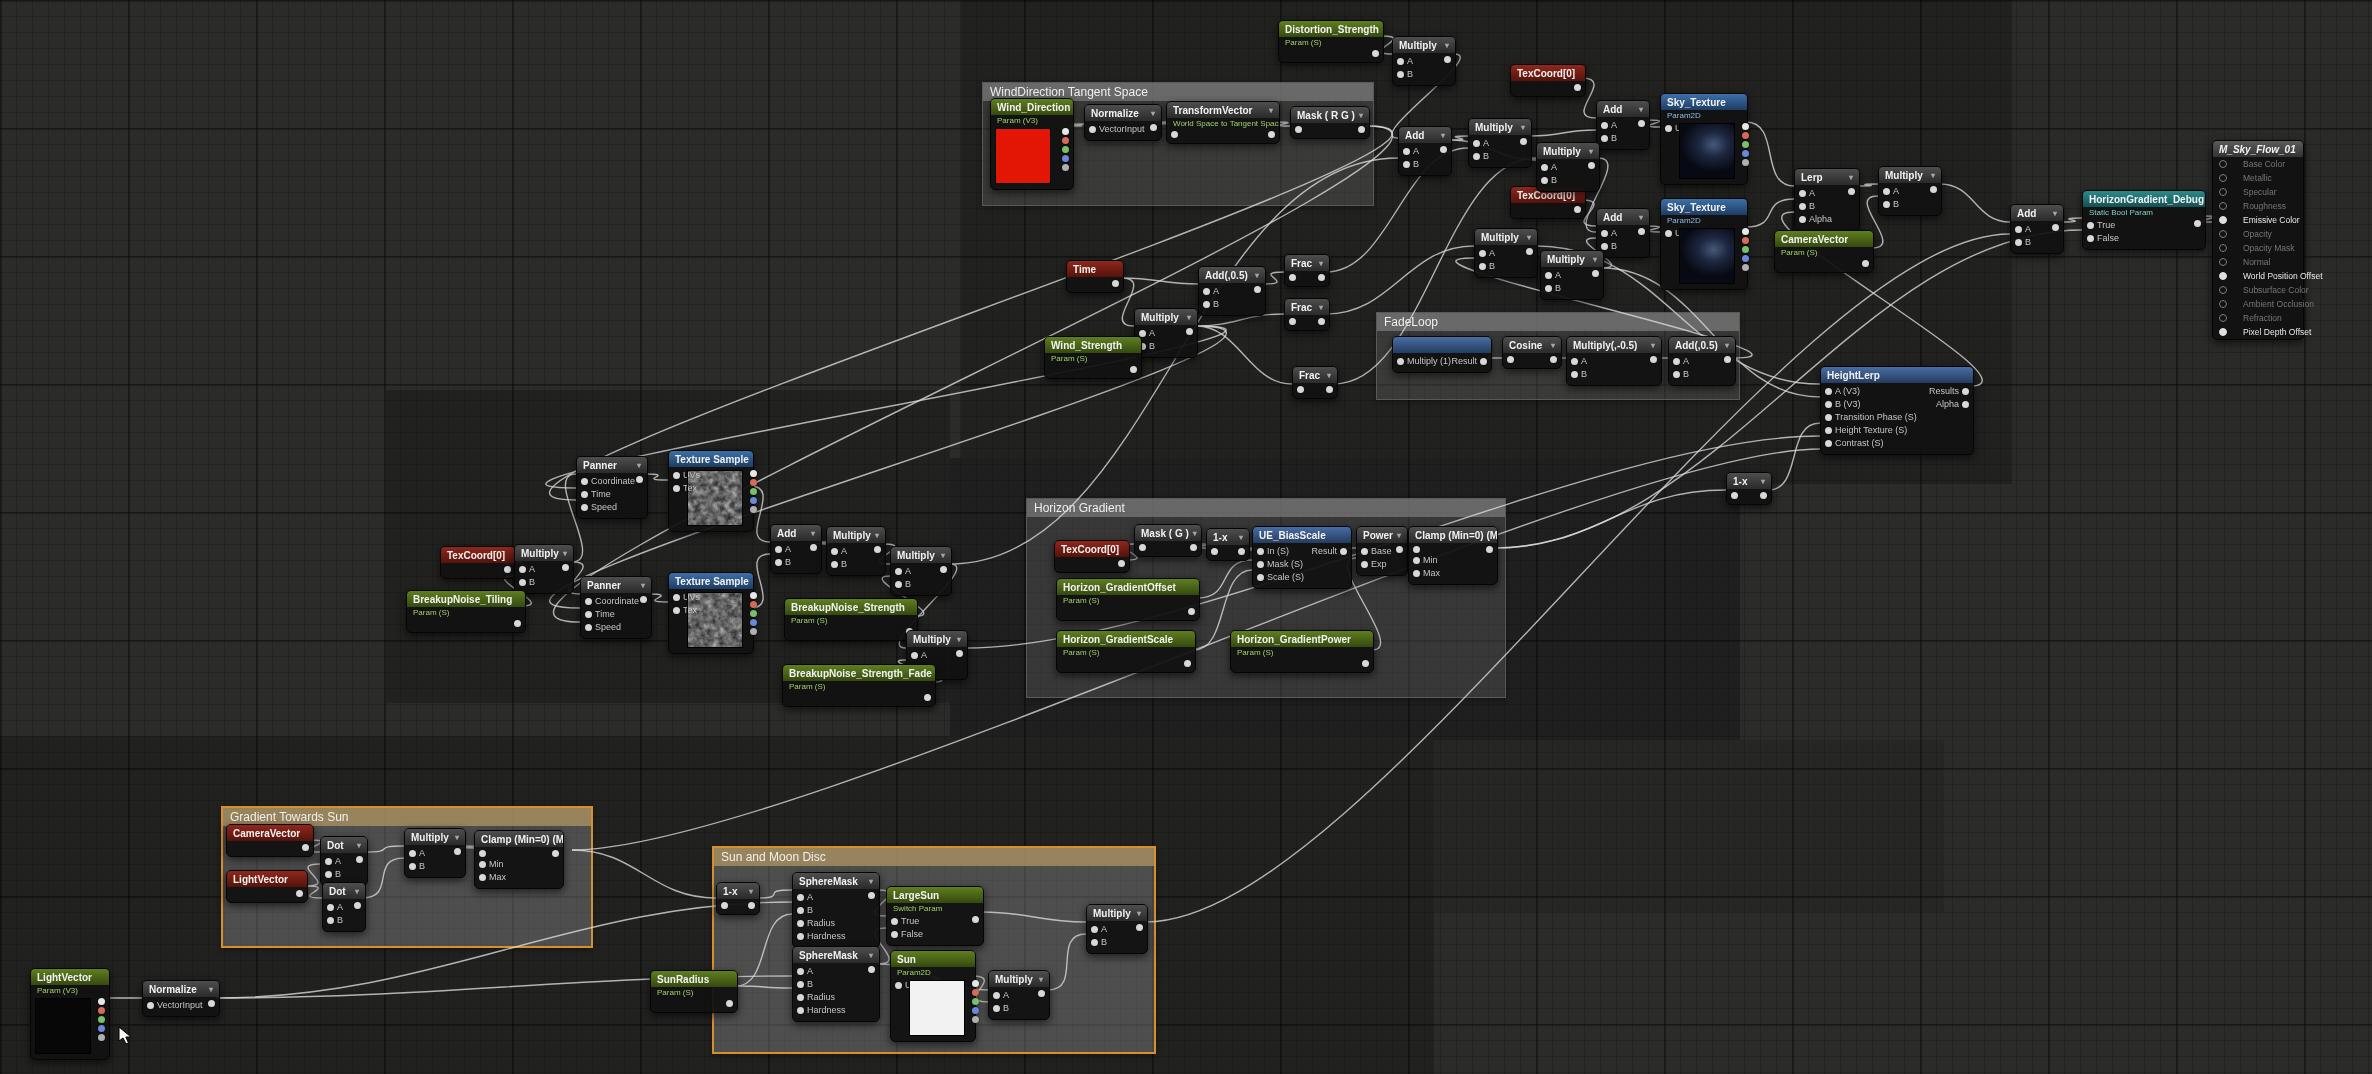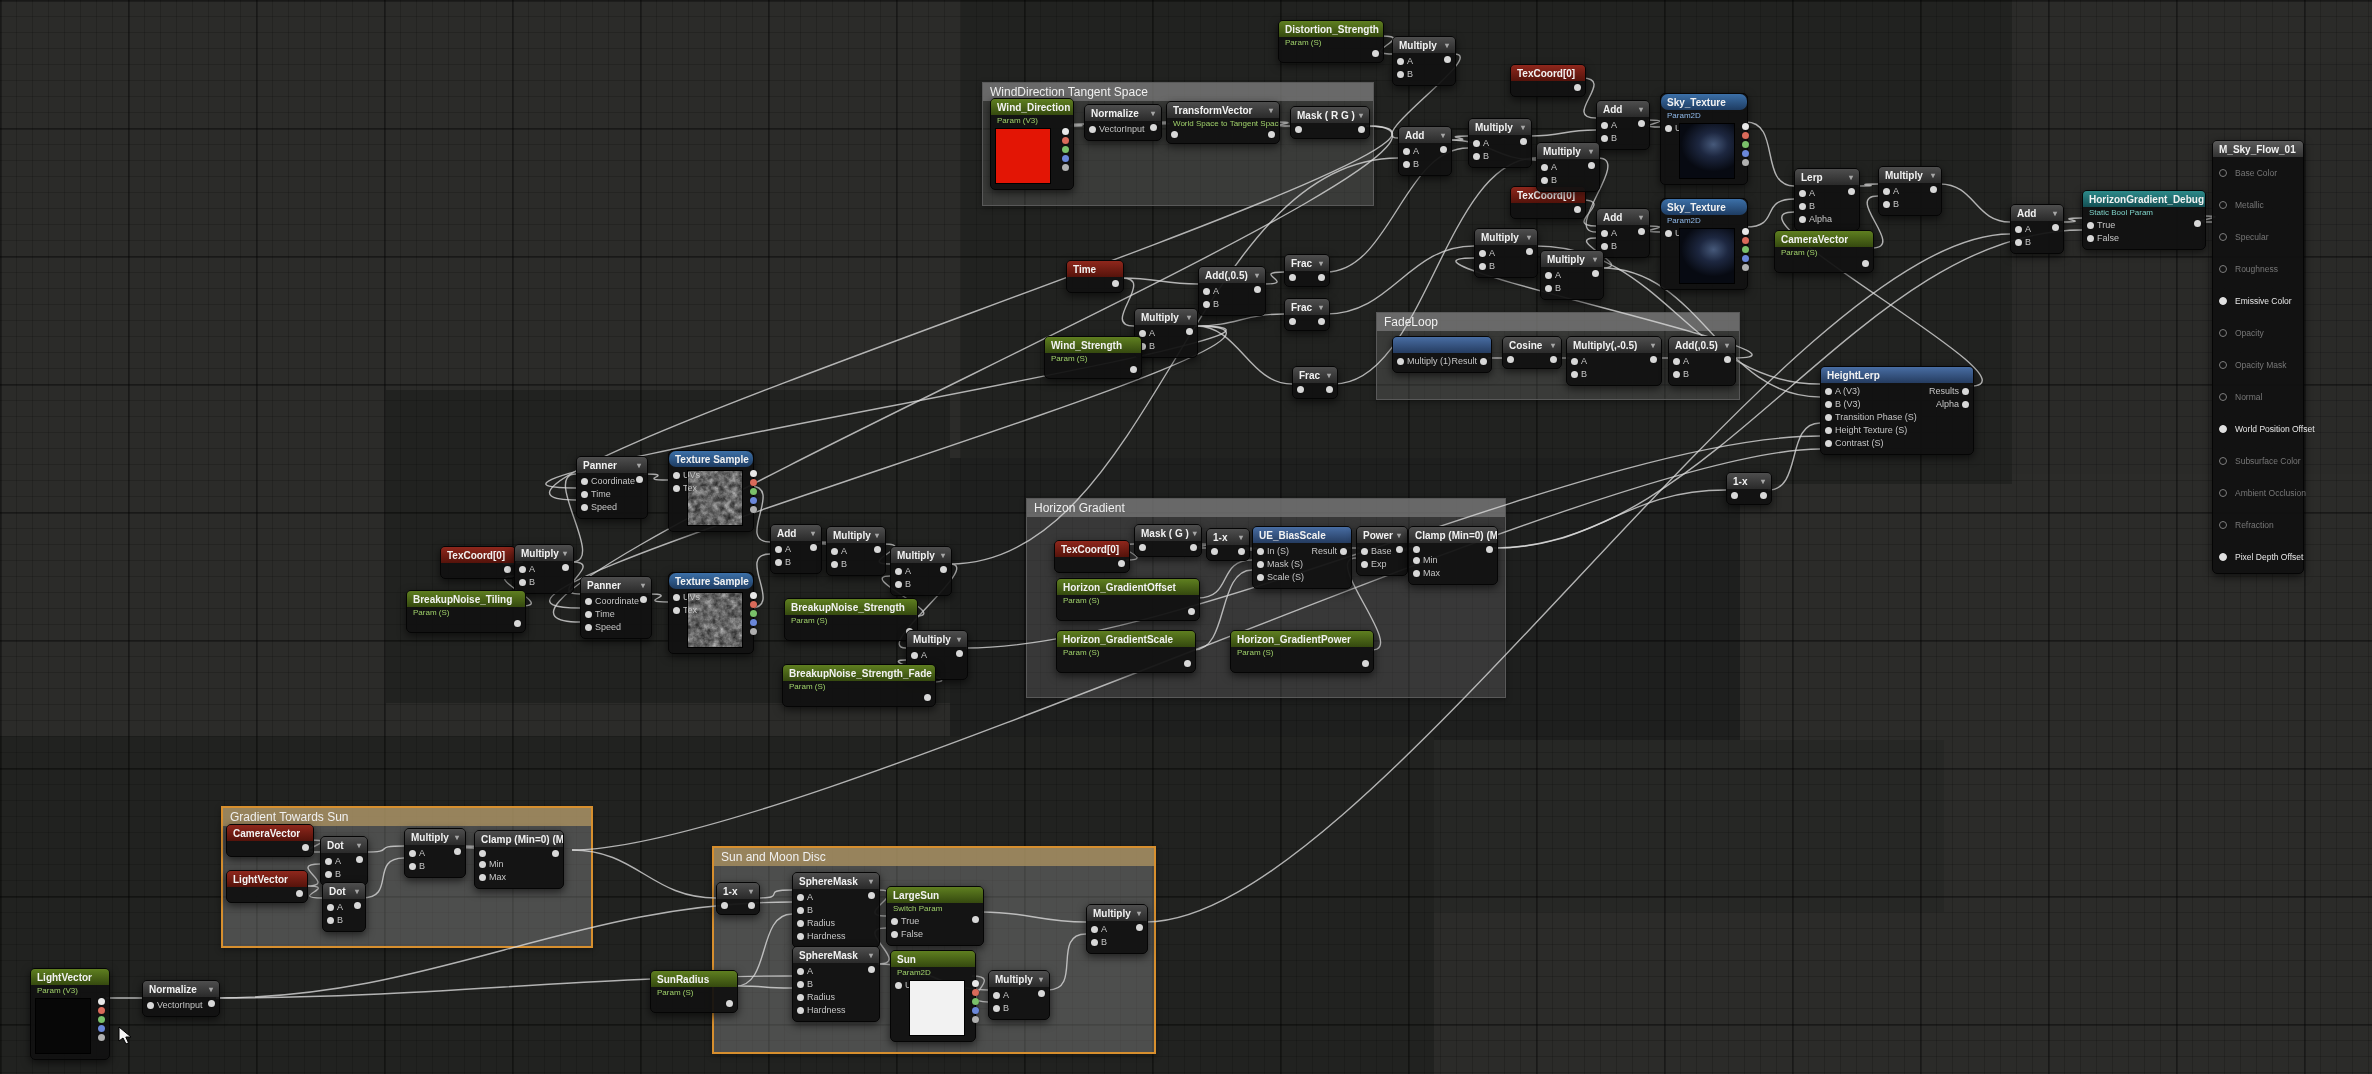--- a/index.html
+++ b/index.html
@@ -21,35 +21,35 @@
   svg.wires{position:absolute;left:0;top:0;z-index:3;pointer-events:none;}
   svg.wires path{fill:none;stroke:#dcdcdc;stroke-width:1.4;opacity:.78;}
   .node{position:absolute;z-index:4;background:rgba(17,17,17,.94);border:1px solid #050505;
       border-radius:5px;box-shadow:0 3px 8px rgba(0,0,0,.6);color:#cfcfcf;}
   .nhead{padding:2px 6px 1px;border-radius:4px 4px 0 0;font-size:10px;font-weight:bold;
       color:#f2f2f2;white-space:nowrap;overflow:hidden;min-height:13px;display:flex;align-items:center;gap:4px;}
   .kind-gray .nhead{background:linear-gradient(#4e4e4e,#2a2a2a);}
   .kind-gray .nhead::after{content:"▾";font-size:8px;color:#a6a6a6;margin-left:auto;}
   .kind-red  .nhead{background:linear-gradient(#8f271c,#55130b);}
   .kind-green .nhead{background:linear-gradient(#5f7f20,#35490f);}
-  .kind-tex  .nhead{background:linear-gradient(#3c70a8,#1e3c62);border-radius:7px;}
+  .kind-tex  .nhead{background:linear-gradient(#3c70a8,#1e3c62);}
   .kind-teal .nhead{background:linear-gradient(#2d8a8a,#145054);}
   .kind-fn   .nhead{background:linear-gradient(#486da3,#253c60);}
-  .kind-mat  .nhead{background:linear-gradient(#5c5c5c,#323232);}
+  .kind-mat  .nhead{background:linear-gradient(#5c5c5c,#323232);font-style:italic;}
   .nsub{font-size:8px;padding:1px 6px 0;color:#9fd06a;white-space:nowrap;overflow:hidden;}
   .kind-tex .nsub,.kind-fn .nsub{color:#8fb8e8;}
   .kind-teal .nsub{color:#7fd2c8;}
   .nbody{display:flex;justify-content:space-between;align-items:flex-start;padding:3px 4px 5px;gap:5px;}
   .ncol{display:flex;flex-direction:column;gap:2px;min-width:9px;}
   .ncol.outs{margin-left:auto;align-items:flex-end;}
   .pin{display:flex;align-items:center;gap:3px;font-size:9px;color:#c6c6c6;line-height:11px;white-space:nowrap;}
   .pin.out{flex-direction:row-reverse;}
   .dot{width:7px;height:7px;border-radius:50%;background:#d8d8d8;flex:none;box-shadow:0 0 1px #000;}
-  .matpin{display:flex;align-items:center;gap:8px;font-size:8.5px;line-height:12px;
-      padding:10px 6px;color:#777;white-space:nowrap;}
+  .matpin{display:flex;align-items:center;gap:16px;font-size:8.5px;line-height:12px;
+      padding:1px 6px;color:#777;white-space:nowrap;}
   .matpin.on{color:#e8e8e8;}
   .matpin .dot{width:6px;height:6px;background:transparent;border:1px solid #7d7d7d;}
   .matpin.on .dot{background:#e0e0e0;border-color:#e0e0e0;}
   .thumb{width:54px;height:54px;border:1px solid #000;align-self:center;flex:none;}
   .thumb.red{background:#e31505;}
   .thumb.white{background:#f2f2f2;}
   .thumb.black{background:#070707;}
   .thumb.sky{background:radial-gradient(60% 50% at 62% 38%, #46597a 0%, #1d2740 45%, #070a12 100%);}
   .cursor{position:absolute;z-index:6;pointer-events:none;}
 </style>

